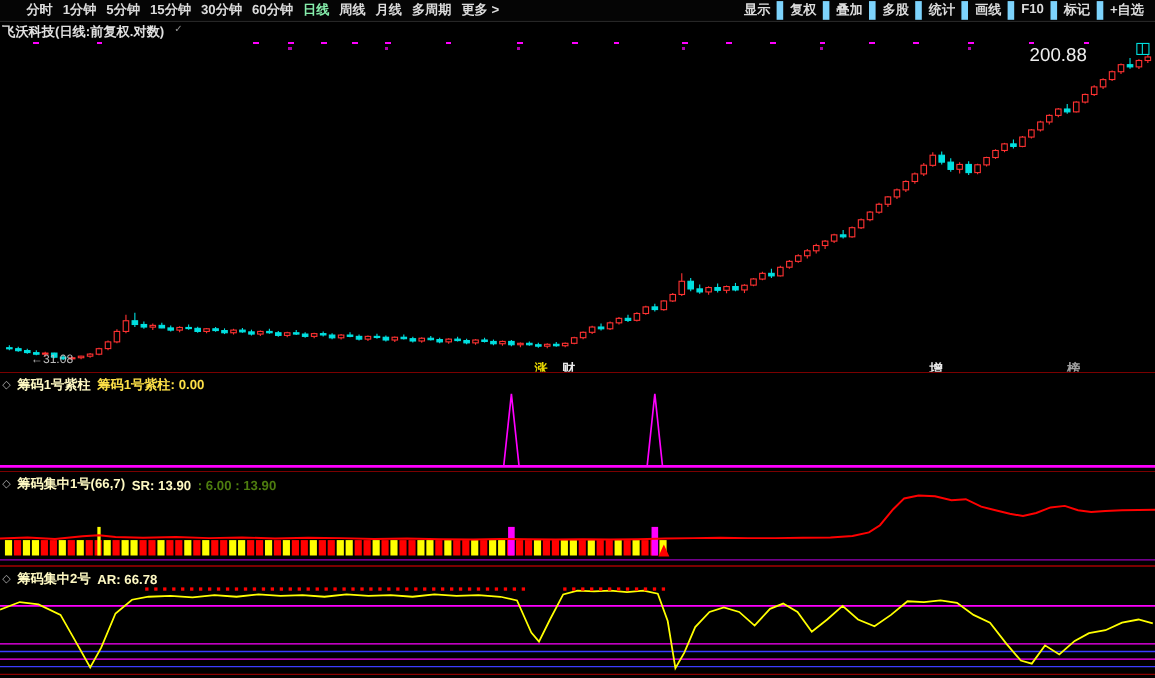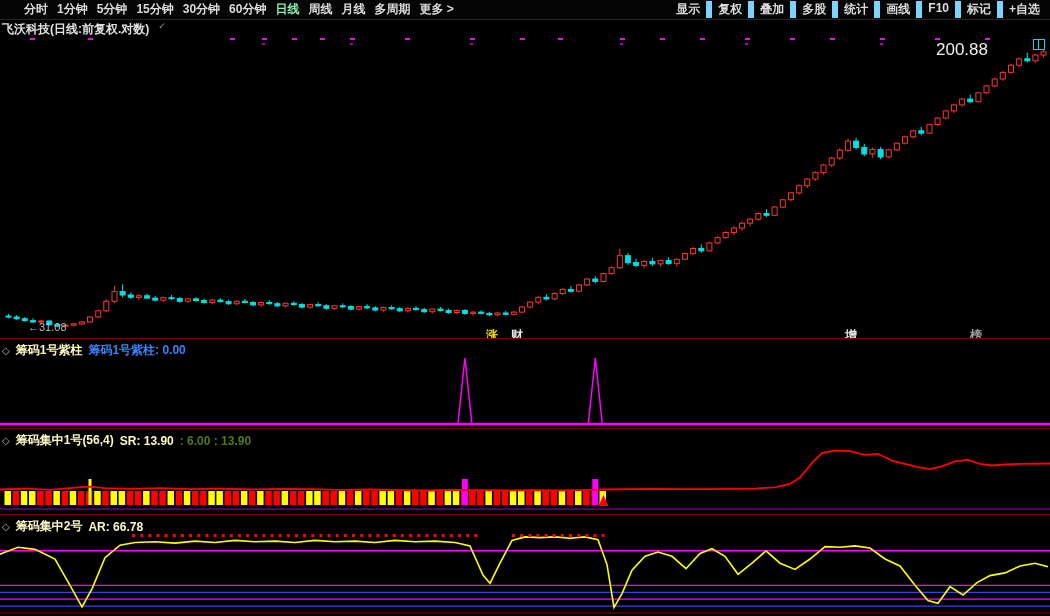--- a/index.html
+++ b/index.html
@@ -20,21 +20,21 @@
   .price-label{position:absolute;right:62px;top:40px;color:#eeeeee;font-size:17px;}
   .low-label{position:absolute;left:2px;top:321px;color:#bbbbbb;font-size:11px;margin-left:26px;}
   .layout-icon{position:absolute;right:5px;top:39px;width:10px;height:9px;border:1px solid #00e0e0;}
   .layout-icon:after{content:"";position:absolute;left:4px;top:0;width:1px;height:9px;background:#00e0e0;}
   svg{position:absolute;left:0;top:0;}
   .ticker{position:absolute;left:0;top:0;width:1050px;height:338px;overflow:hidden;pointer-events:none;}
   .ticker span{position:absolute;font-size:12px;font-weight:bold;}
   .phead{position:absolute;left:2px;font-size:12px;font-weight:bold;display:flex;gap:6px;
          align-items:center;white-space:nowrap;}
   .phead .arrow{color:#b0b0b0;font-size:10px;cursor:default;}
-  .t-white{color:#fef9c3;} .t-magenta{color:#3b82f6;}
+  .t-white{color:#fef9c3;} .t-magenta{color:#fde047;}
   .t-red{color:#4d7c0f;} .t-yellow{color:#e0d000;}
 </style>
 </head>
 <body>
 
 <div id="app">
   <div class="menubar">
     <div class="menu-left" id="menu-left">
         <span class="menu-item">分时</span>
         <span class="menu-item">1分钟</span>
@@ -518,21 +518,21 @@
       <span style="left: 970px; top: 327px; color: rgb(160, 160, 160);">榜</span>
     </div>
 
   <div class="phead" style="top:342px">
     <span class="arrow">◇</span>
     <span class="t-white">筹码1号紫柱</span>
     <span class="t-magenta">筹码1号紫柱: 0.00</span>
   </div>
   <div class="phead" style="top:432px">
     <span class="arrow">◇</span>
-    <span class="t-white">筹码集中1号(56,4)</span>
+    <span class="t-white">筹码集中1号(66,7)</span>
     <span class="t-white">SR: 13.90</span>
     <span class="t-red">: 6.00 : 13.90</span>
   </div>
   <div class="phead" style="top:518px">
     <span class="arrow">◇</span>
     <span class="t-white">筹码集中2号</span>
     <span class="t-white">AR: 66.78</span>
   </div>
 </div>
 

